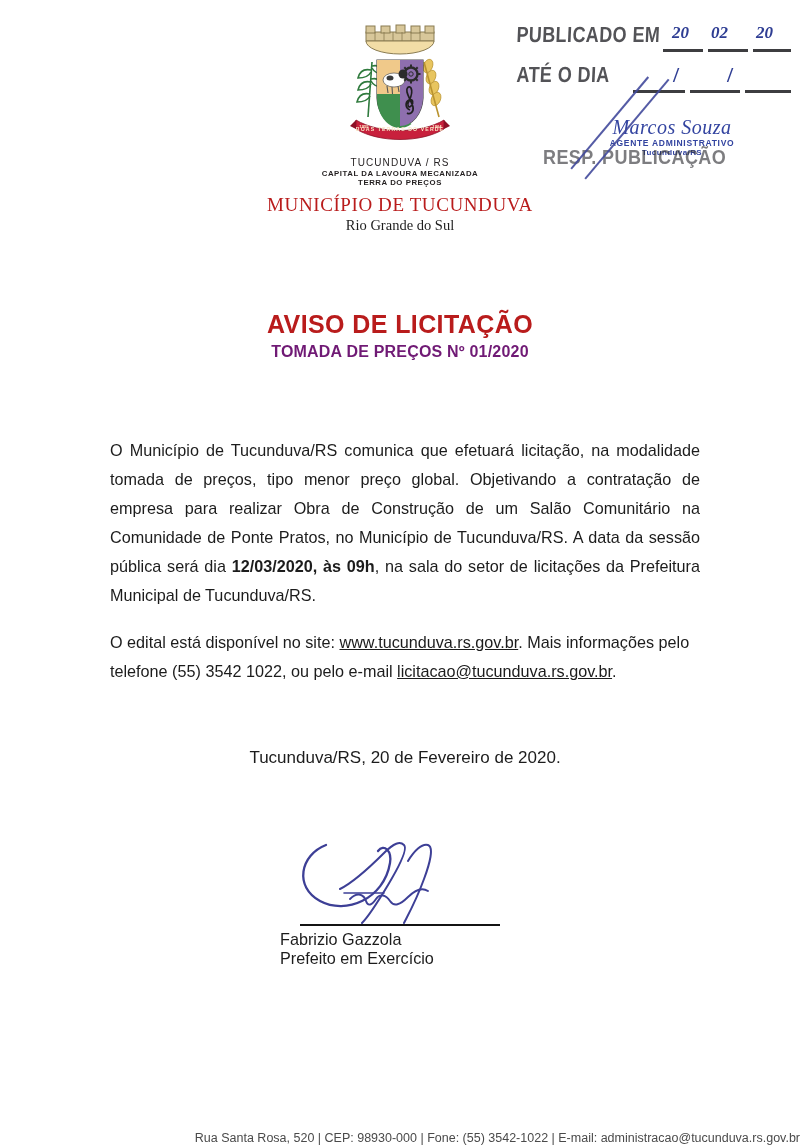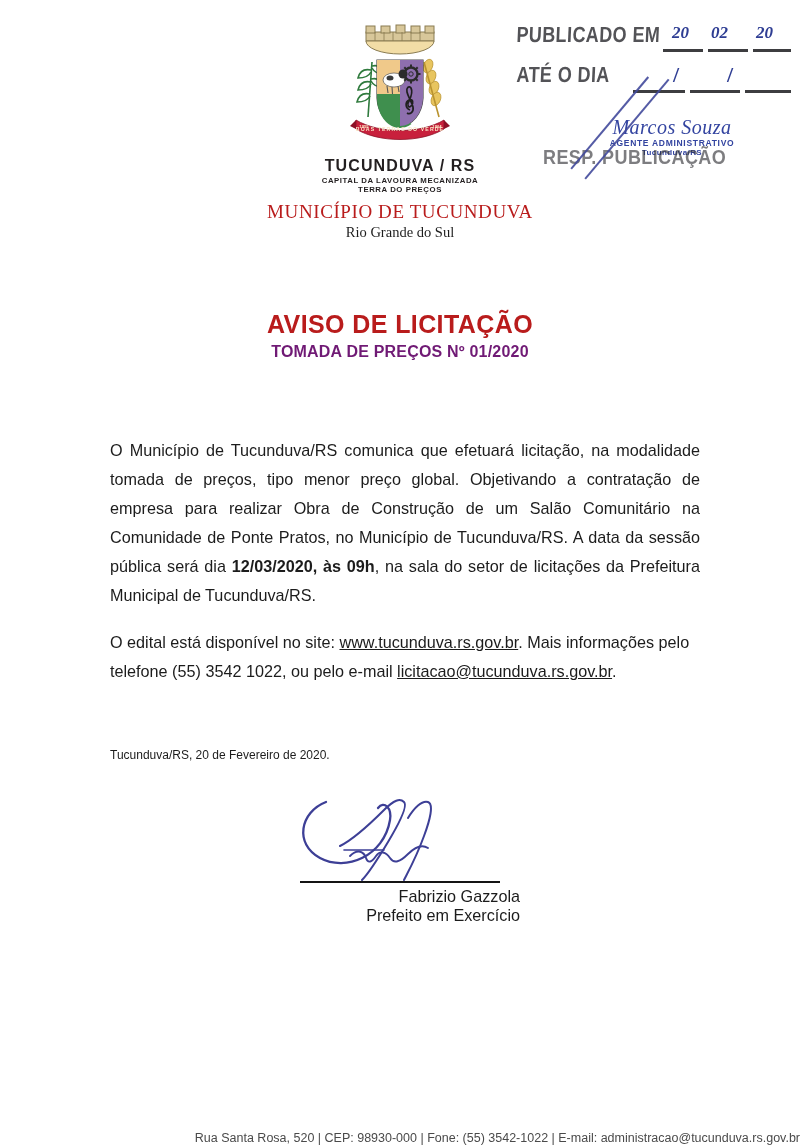--- a/index.html
+++ b/index.html
@@ -28,22 +28,22 @@
   }
   .crest-wrap {
     width: 112px;
     margin: 0 auto;
   }
   .crest-names {
     margin-top: 3px;
     line-height: 1.18;
   }
   .crest-city {
-    font-size: 16px;
-    font-weight: bold;
+    font-size: 10px;
+    font-weight: normal;
     letter-spacing: 1.1px;
     color: #231f20;
   }
   .crest-sub1 {
     font-size: 7.8px;
     font-weight: bold;
     letter-spacing: 0.55px;
     color: #231f20;
   }
   .crest-sub2 {
@@ -204,32 +204,32 @@
   .para1 { top: 436px; }
   .para2 { top: 628px; text-align: left; }
   b { font-weight: bold; }
   .u { text-decoration: underline; }
 
   .date-line {
     position: absolute;
     left: 110px;
     width: 590px;
     top: 748px;
-    font-size: 12px;
+    font-size: 17px;
+    text-align: center;
+    color: #1c1c1c;
+  }
+
+  
+  .sig-block {
+    position: absolute;
+    left: 280px;
+    top: 839px;
+    width: 240px;
     text-align: left;
-    color: #1c1c1c;
-  }
-
-  
-  .sig-block {
-    position: absolute;
-    left: 280px;
-    top: 796px;
-    width: 240px;
-    text-align: right;
   }
   .sig-art {
     position: relative;
     height: 85px;
   }
   .sig-art svg { display: block; }
   .sig-rule {
     width: 200px;
     height: 1.6px;
     background: #141414;

